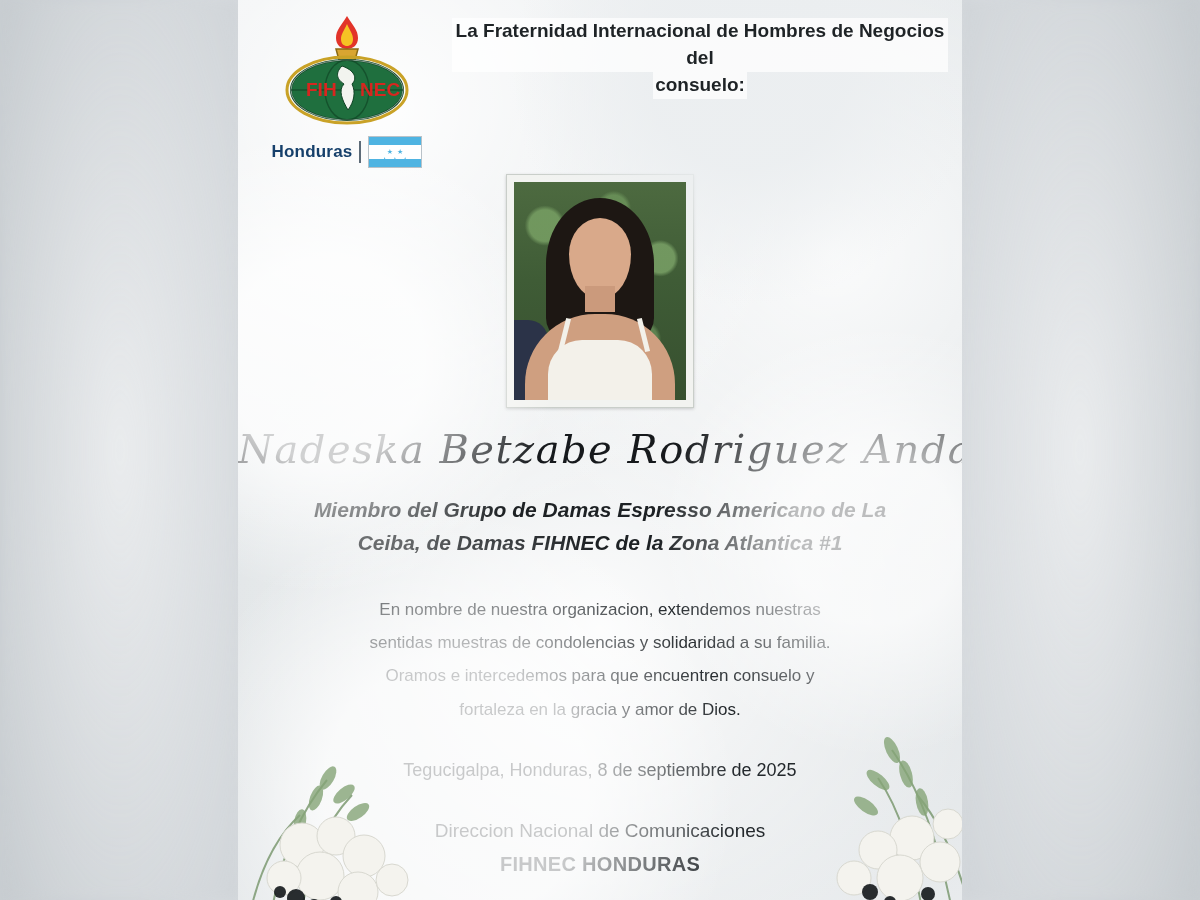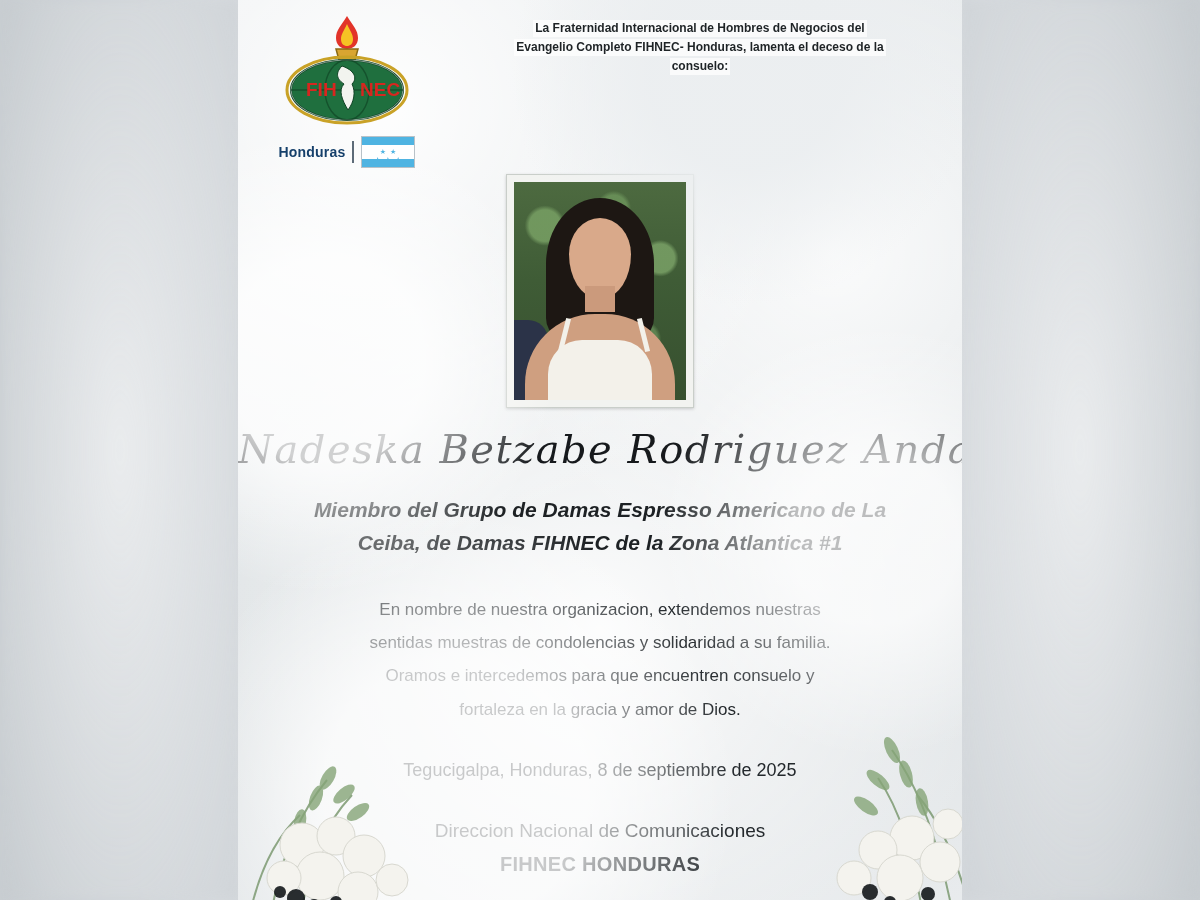--- a/index.html
+++ b/index.html
@@ -78,21 +78,21 @@
     position: relative;
   }
   .logo-honduras {
     margin-top: 10px;
     display: flex;
     align-items: center;
     justify-content: center;
     gap: 7px;
   }
   .logo-honduras .lbl {
-    font-size: 14px;
+    font-size: 17px;
     font-weight: bold;
     color: #16406b;
     letter-spacing: .2px;
   }
   .logo-honduras .divider {
     width: 2px;
     height: 22px;
     background: #5d6b78;
   }
   .flag {
@@ -121,21 +121,21 @@
 
   .header-text {
     flex: 1;
     padding-top: 6px;
     text-align: center;
   }
   .header-text .line {
     display: inline-block;
     background: rgba(255,255,255,0.72);
     color: #1e2326;
-    font-size: 12px;
+    font-size: 19px;
     font-weight: bold;
     line-height: 1.42;
     padding: 0 2px;
   }
 
   
   .portrait-wrap {
     margin: 6px auto 0 auto;
     width: 172px;
     height: 218px;
@@ -324,21 +324,20 @@
           <span class="flag">
             <span class="band top"></span>
             <span class="stars">★ ★<br>★ ★ ★</span>
             <span class="band bot"></span>
           </span>
         </div>
       </div>
 
       <div class="header-text">
         <div><span class="line">La Fraternidad Internacional de Hombres de Negocios del</span></div>
-        <div><span class="line">Evangelio Completo FIHNEC- Honduras, lamenta el deceso de la</span></div>
         <div><span class="line">consuelo:</span></div>
       </div>
     </div>
 
     <div class="portrait-wrap">
       <div class="portrait">
         <div class="hedge"></div>
         <div class="shadow-left"></div>
         <div class="hair"></div>
         <div class="face"></div>

